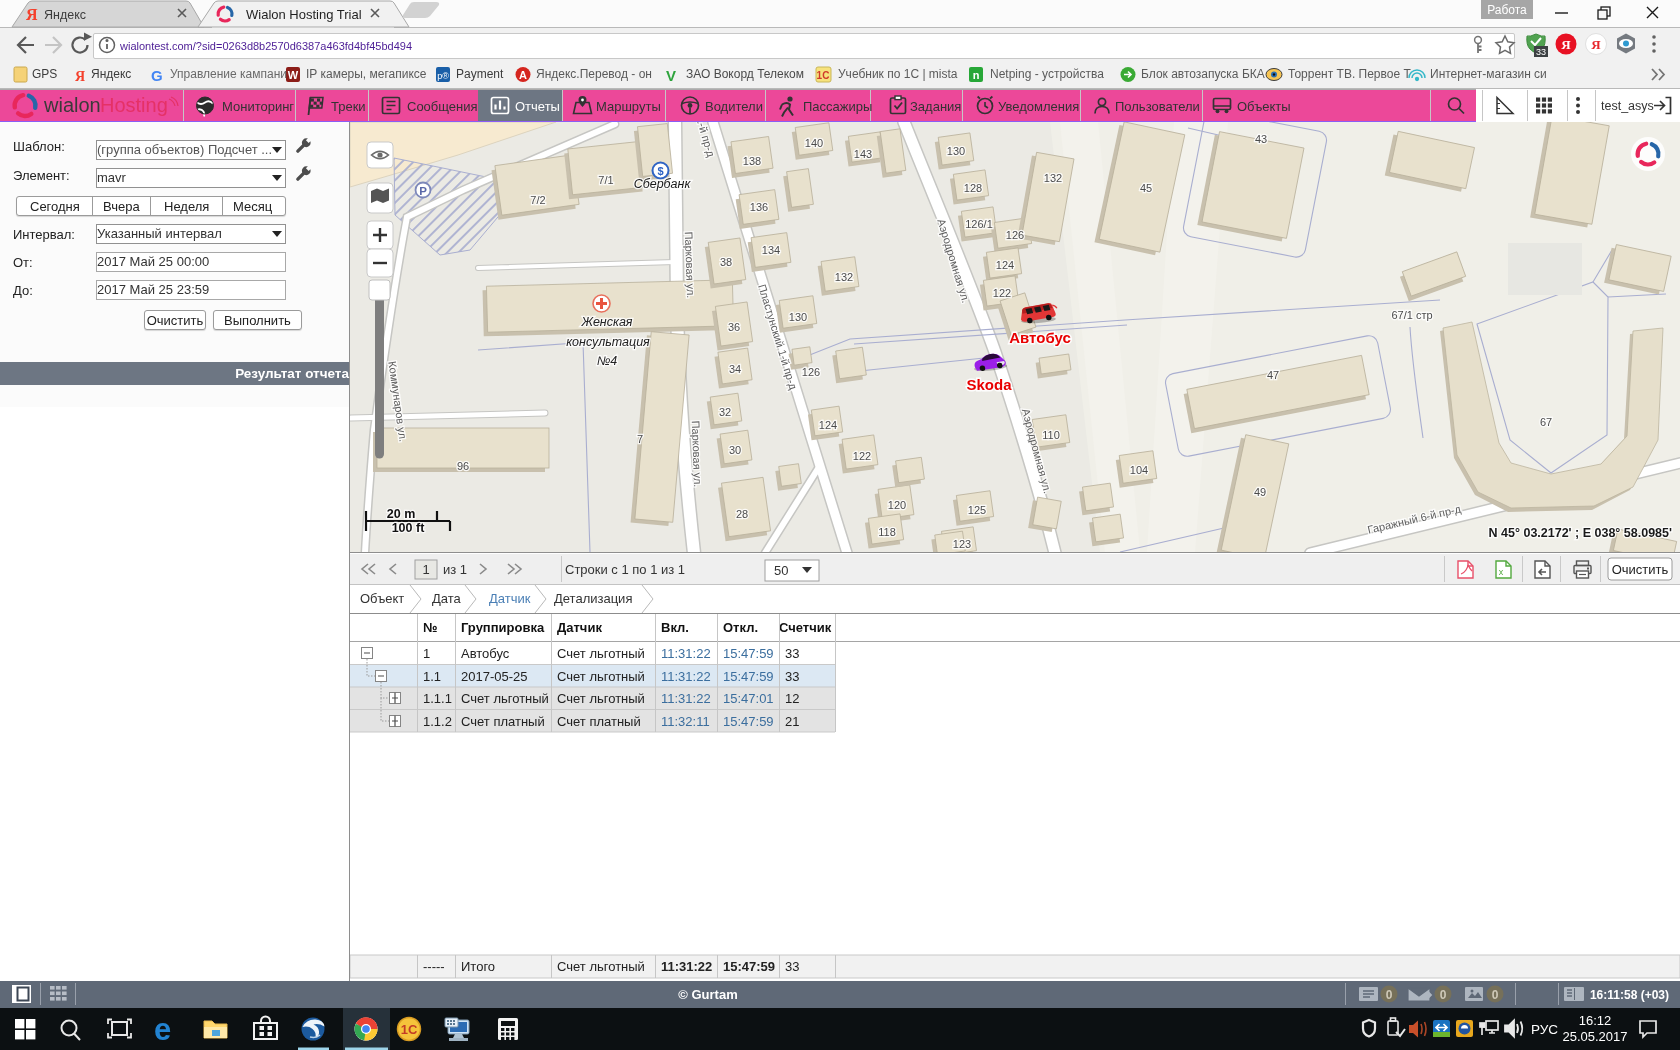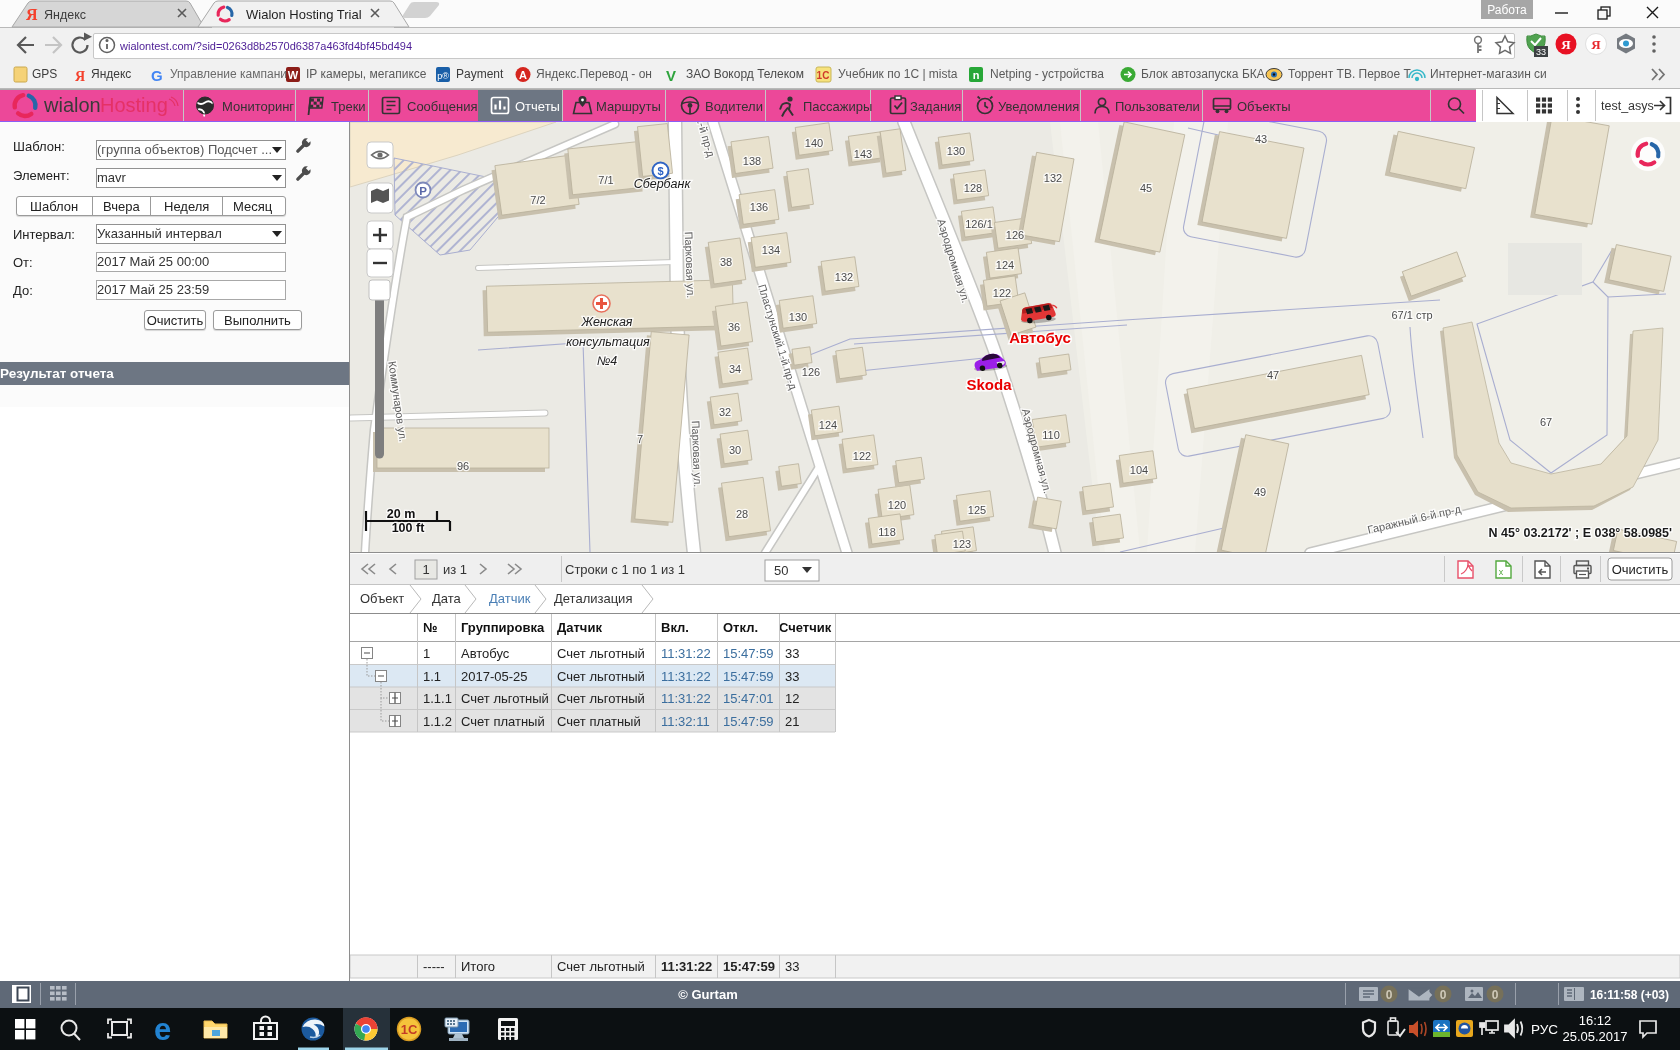--- a/index.html
+++ b/index.html
@@ -269,21 +269,21 @@
     <div class="nlabel" style="left:1601px;font-size:12.5px">test_asys</div>
   </div>
   <div id="leftpanel" class="abs">
     <div class="lbl" style="left:13px;top:17px">Шаблон:</div>
     <div class="sel" style="top:18px;overflow:hidden;white-space:nowrap;padding-right:24px">(группа объектов) Подсчет ...</div>
     <div class="selarrow" style="left:272px;top:25px"></div>
     <div class="lbl" style="left:13px;top:46px">Элемент:</div>
     <div class="sel" style="top:46px;color:#333">mavr</div>
     <div class="selarrow" style="left:272px;top:53px"></div>
     <div class="btn" style="left:16px;top:74px;width:270px;height:20px;line-height:19px"></div>
-    <div class="lbl" style="left:30px;top:77px">Шаблон</div>
+    <div class="lbl" style="left:30px;top:77px">Сегодня</div>
     <div class="lbl" style="left:103px;top:77px">Вчера</div>
     <div class="lbl" style="left:164px;top:77px">Неделя</div>
     <div class="lbl" style="left:233px;top:77px">Месяц</div>
     <svg class="abs" width="350" height="300" style="left:0;top:0">
       <path d="M92.5,74 v20 M150.5,74 v20 M222.5,74 v20" stroke="#9b9b9b"></path>
       <g fill="#4d4d4d">
         <g transform="translate(302,25) rotate(45)">
           <circle cx="0" cy="-6" r="4.4"></circle>
           <rect x="-1.9" y="-12.5" width="3.8" height="5" fill="#fbfbfb"></rect>
           <rect x="-1.7" y="-3.5" width="3.4" height="11" rx="1.6"></rect>
@@ -297,21 +297,21 @@
     </svg>
     <div class="lbl" style="left:13px;top:105px">Интервал:</div>
     <div class="sel" style="top:102px;color:#333">Указанный интервал</div>
     <div class="selarrow" style="left:272px;top:109px"></div>
     <div class="lbl" style="left:13px;top:133px">От:</div>
     <div class="sel" style="top:130px;color:#333;border-color:#a8a8a8">2017 Май 25 00:00</div>
     <div class="lbl" style="left:13px;top:161px">До:</div>
     <div class="sel" style="top:158px;color:#333;border-color:#a8a8a8">2017 Май 25 23:59</div>
     <div class="btn" style="left:144px;top:188px;width:62px;height:20px;line-height:19px">Очистить</div>
     <div class="btn" style="left:213px;top:188px;width:89px;height:20px;line-height:19px">Выполнить</div>
-    <div class="abs" style="left:0;top:240px;width:349px;height:23px;background:#6d7683;color:#fff;font-weight:bold;font-size:13.5px;text-align:left;line-height:23px">Результат отчета</div>
+    <div class="abs" style="left:0;top:240px;width:349px;height:23px;background:#6d7683;color:#fff;font-weight:bold;font-size:13.5px;text-align:right;line-height:23px">Результат отчета</div>
     <div class="abs" style="left:0;top:285px;width:349px;height:575px;background:#fff"></div>
   </div>
   <div id="map" class="abs" style="left:350px;top:122px;width:1330px;height:431px;background:#eceae4;border-bottom:1px solid #8e8e8e;overflow:hidden;"><svg width="1330" height="430" viewBox="0 0 1330 430" font-family="Liberation Sans, sans-serif">
 <defs>
 <pattern id="hat" width="8" height="8" patternTransform="rotate(45)" patternUnits="userSpaceOnUse">
 <line x1="1" y1="0" x2="1" y2="8" stroke="#a9aed0" stroke-width="1.8"></line>
 </pattern>
 </defs>
 <rect width="1330" height="430" fill="#ebeae4"></rect>
 <polygon points="700,0 1330,0 1330,430 750,430" fill="#f0efe8"></polygon>

